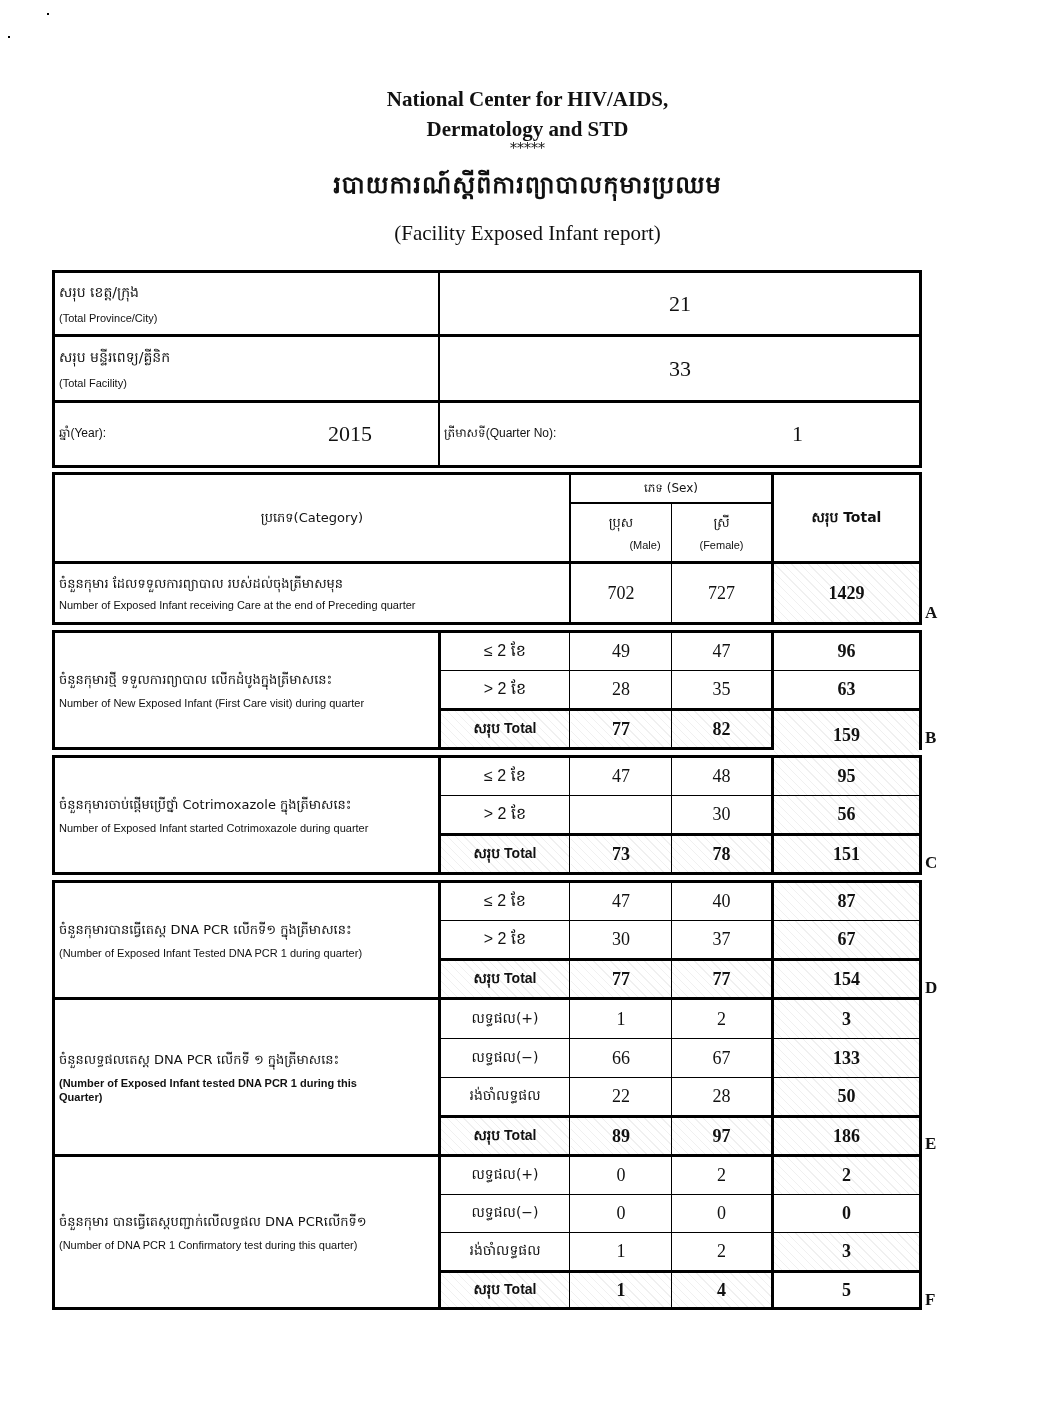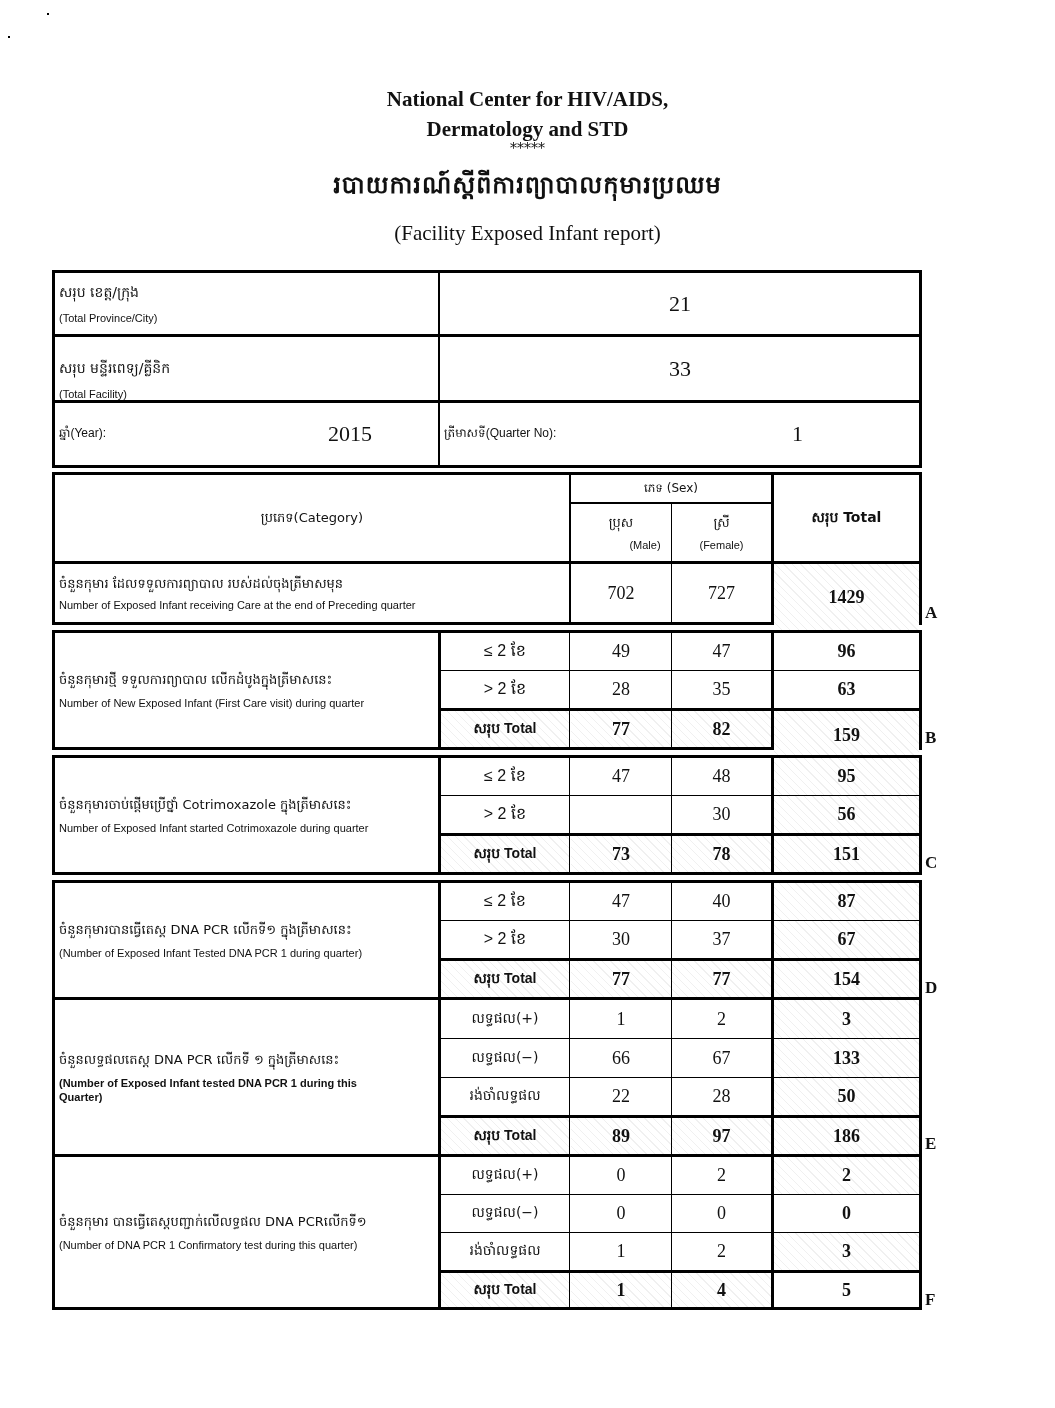--- a/index.html
+++ b/index.html
@@ -52,21 +52,21 @@
 <div class="vline" style="left:438px;top:270px;height:198px;width:2px;"></div>
 <div class="hthick" style="left:52px;top:334px;width:870px;"></div>
 <div class="hthick" style="left:52px;top:400px;width:870px;"></div>
 
 <div class="cell label-left" style="left:55px;top:273px;width:380px;height:61px;justify-content:center;">
   <span class="kh">សរុប ខេត្ត/ក្រុង</span>
   <span class="en-small" style="margin-top:8px;">(Total Province/City)</span>
 </div>
 <div class="cell num-big" style="left:440px;top:273px;width:480px;height:61px;">21</div>
 
-<div class="cell label-left" style="left:55px;top:337px;width:380px;height:63px;justify-content:flex-end;">
+<div class="cell label-left" style="left:55px;top:337px;width:380px;height:63px;justify-content:center;">
   <span class="kh">សរុប មន្ទីរពេទ្យ/គ្លីនិក</span>
   <span class="en-small" style="margin-top:8px;">(Total Facility)</span>
 </div>
 <div class="cell num-big" style="left:440px;top:337px;width:480px;height:63px;">33</div>
 
 <div class="cell label-left" style="left:55px;top:403px;width:200px;height:62px;justify-content:center;text-align:right;">
   <span class="en-small" style="font-size:12px;">ឆ្នាំ(Year):</span>
 </div>
 <div class="cell num-big" style="left:300px;top:403px;width:100px;height:62px;">2015</div>
 <div class="cell label-left" style="left:440px;top:403px;width:220px;height:62px;justify-content:center;">
@@ -92,21 +92,21 @@
   <span class="en-small" style="margin-top:6px;">(Female)</span>
 </div>
 <div class="cell kh bold" style="left:774px;top:475px;width:145px;height:86px;font-size:14px;">សរុប Total</div>
 
 <div class="cell label-left" style="left:55px;top:564px;width:514px;height:58px;justify-content:center;">
   <span class="catdesc">ចំនួនកុមារ ដែលទទួលការព្យាបាល របស់ដល់ចុងត្រីមាសមុន</span>
   <span class="catdesc-en" style="margin-top:4px;">Number of Exposed Infant receiving Care at the end of Preceding quarter</span>
 </div>
 <div class="cell num" style="left:571px;top:564px;width:100px;height:58px;">702</div>
 <div class="cell num" style="left:672px;top:564px;width:99px;height:58px;">727</div>
-<div class="cell num bold shade" style="left:774px;top:564px;width:145px;height:66px;">1429</div>
+<div class="cell num bold shade" style="left:774px;top:564px;width:145px;height:58px;">1429</div>
 <div class="sect-letter" style="left:925px;top:603px;">A</div>
 
 <div class="box" style="left:52px;top:630px;width:870px;height:120px;"></div>
 <div class="vthick" style="left:438px;top:630px;height:120px;"></div>
 <div class="vline" style="left:569px;top:630px;height:120px;"></div>
 <div class="vline" style="left:671px;top:630px;height:120px;"></div>
 <div class="vthick" style="left:771px;top:630px;height:120px;"></div>
 <div class="hline" style="left:440px;top:670px;width:480px;"></div>
 <div class="hthick" style="left:440px;top:708px;width:480px;"></div>
 

